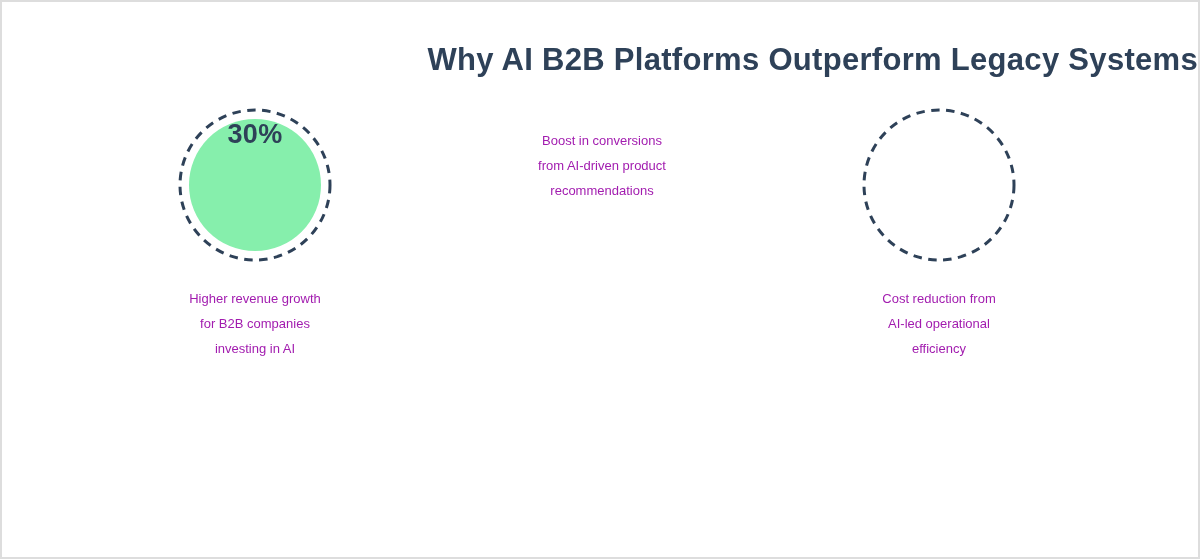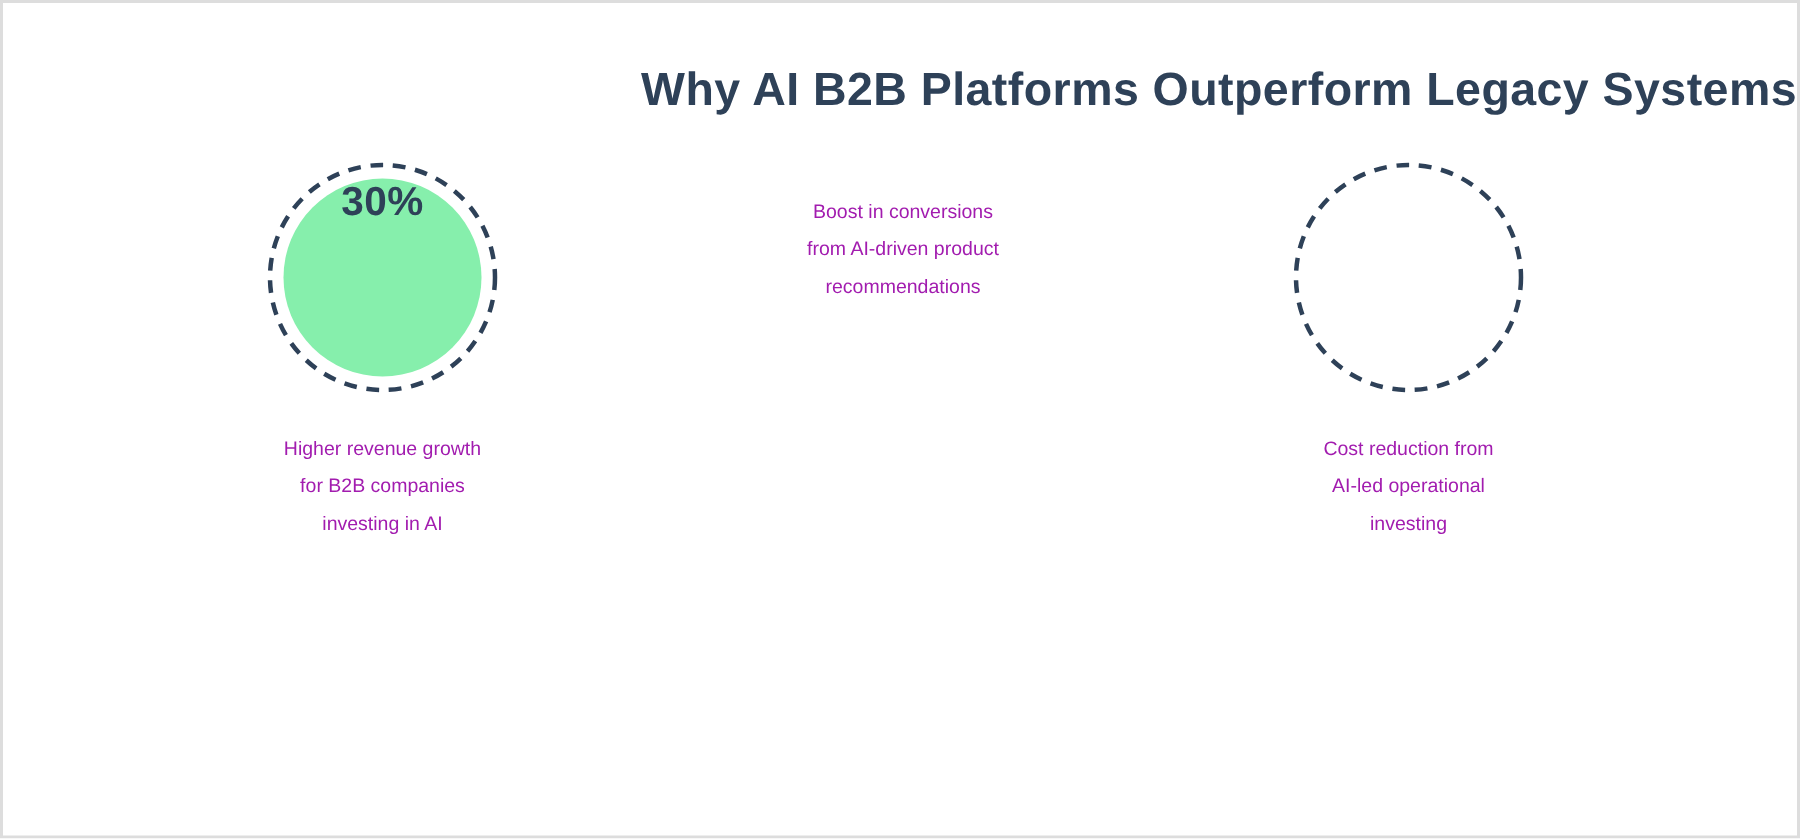--- a/index.html
+++ b/index.html
@@ -104,20 +104,20 @@
   </div>
 
   <div class="stat stat-3">
     <div class="ring-wrap">
       <svg class="ring-svg" width="156" height="156">
         <circle cx="78" cy="78" r="75" fill="none" stroke="#2e4158" stroke-width="3" stroke-dasharray="8.5 6.5"></circle>
       </svg>
     </div>
     <div class="stat-caption">Cost reduction from
 AI-led operational
-investing</div>
+efficiency</div>
   </div>
 
 
   <div class="stat stat-5">
   </div>
 
 </div>
 
 </body></html>

